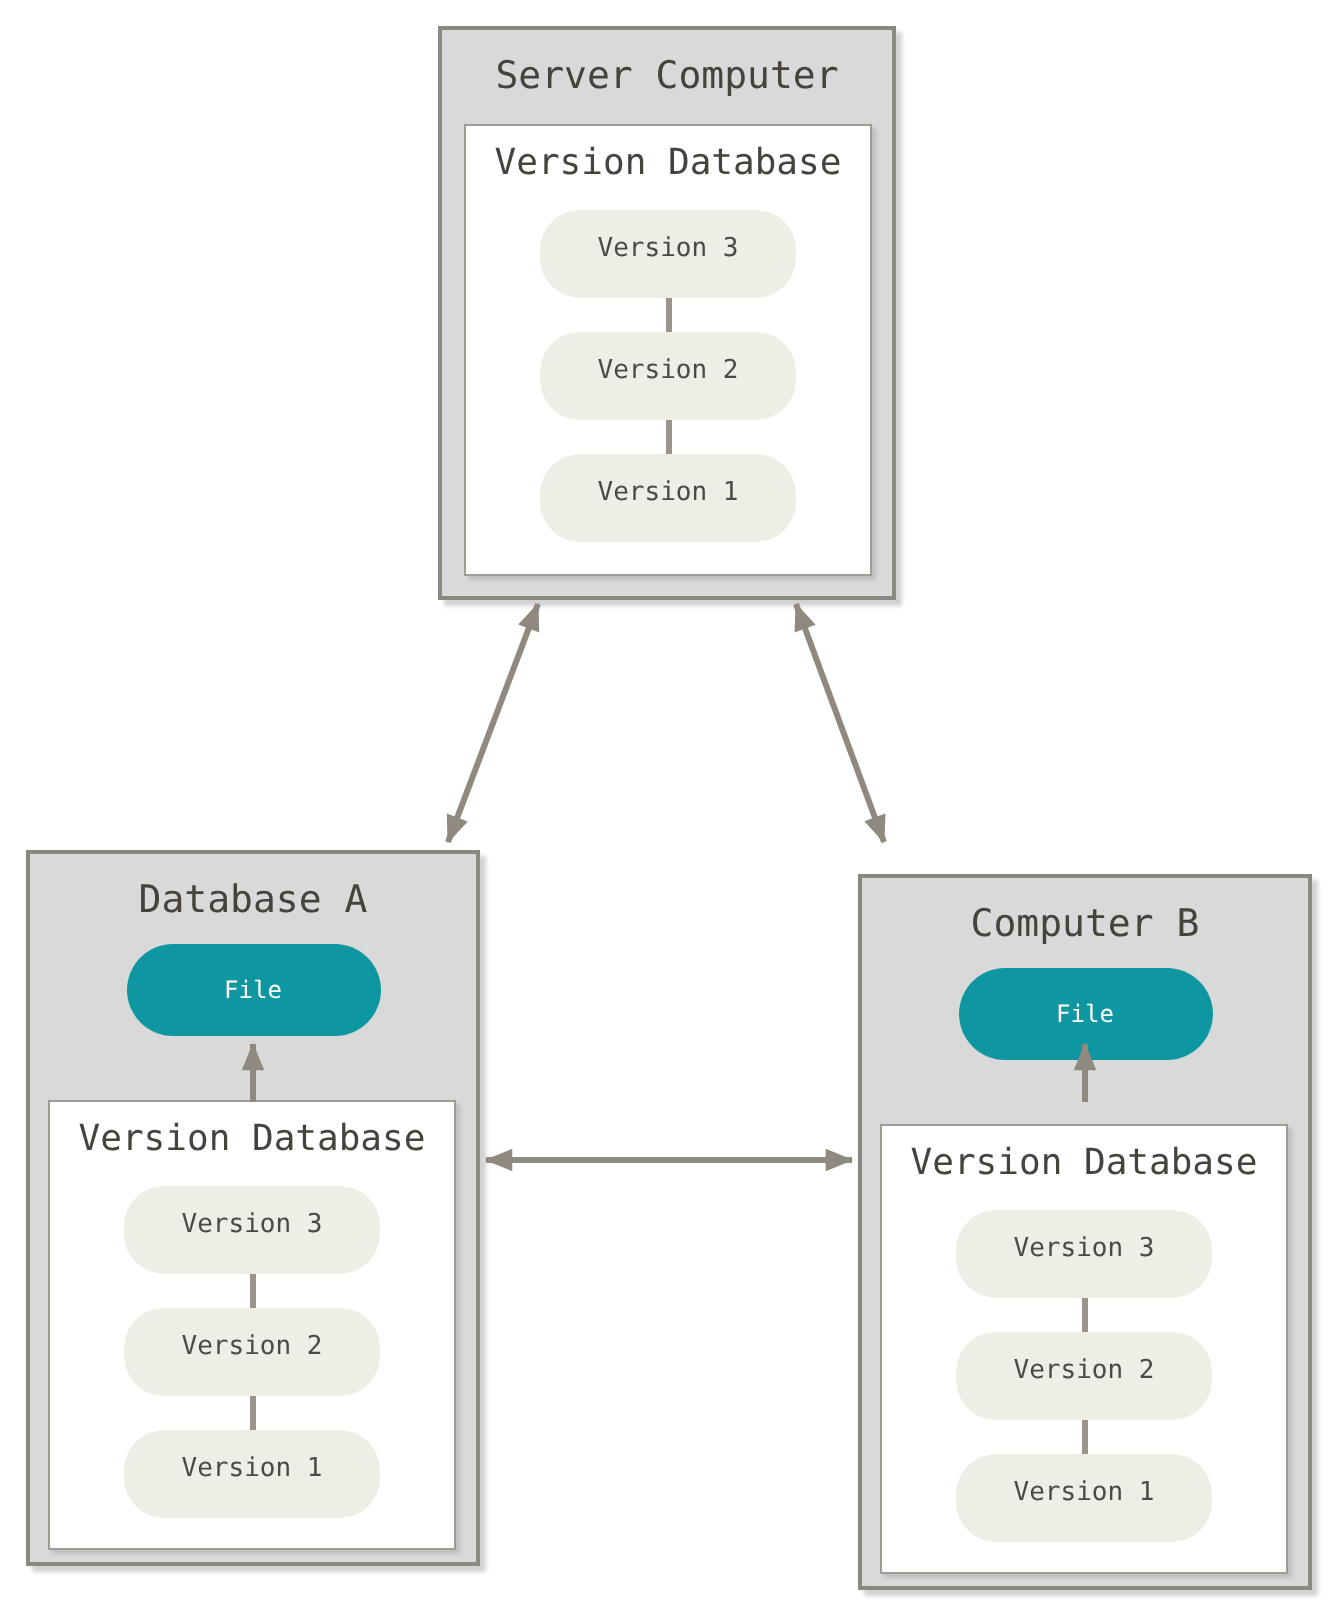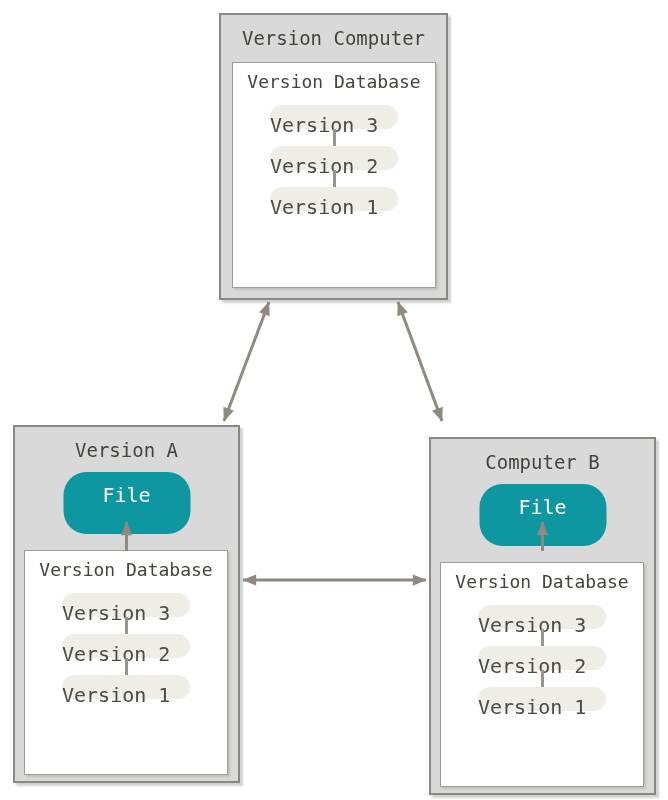--- a/index.html
+++ b/index.html
@@ -46,63 +46,63 @@
   .db-lower{left:9px;top:123px;width:204px;height:225px;}
   .db-label{
     text-align:center;padding-top:8px;
     font-size:18px;color:var(--title-text);white-space:nowrap;
   }
   .pill-stack{
     display:flex;flex-direction:column;align-items:center;
     margin-top:13px;
   }
   .version-pill{
-    width:128px;height:24px;border-radius:20px;
+    width:128px;height:44px;border-radius:20px;
     background:var(--version-pill-fill);
     color:var(--version-pill-text);
-    font-size:20px;line-height:40px;white-space:nowrap;
+    font-size:13px;line-height:40px;text-align:center;white-space:nowrap;
   }
   .pill-connector{
     width:3px;height:17px;background:var(--connector);
   }
   .file-pill{
     position:absolute;top:45px;left:50%;transform:translateX(-50%);
-    width:127px;height:62px;border-radius:23px;
+    width:127px;height:46px;border-radius:23px;
     background:var(--file-pill-fill);
     color:var(--file-pill-text);
-    font-size:20px;line-height:46px;text-align:center;white-space:nowrap;
+    font-size:12px;line-height:46px;text-align:center;white-space:nowrap;
   }
   .arrow-layer{
     position:absolute;left:0;top:0;width:668px;height:800px;
     pointer-events:none;
   }
   .arrow-layer line{stroke:var(--arrow);stroke-width:3;}
   .arrow-layer .ah{fill:var(--arrow);}
 </style>
 </head>
 <body>
 
 <div class="canvas">
 
   <div class="computer-box box-server">
-    <div class="box-title">Version Computer</div>
+    <div class="box-title">Server Computer</div>
     <div class="db-box db-server">
       <div class="db-label">Version Database</div>
       <div class="pill-stack">
         <div class="version-pill">Version 3</div>
         <div class="pill-connector"></div>
         <div class="version-pill">Version 2</div>
         <div class="pill-connector"></div>
         <div class="version-pill">Version 1</div>
       </div>
     </div>
   </div>
 
   <div class="computer-box box-a">
-    <div class="box-title">Version A</div>
+    <div class="box-title">Database A</div>
     <div class="file-pill">File</div>
     <div class="db-box db-lower">
       <div class="db-label">Version Database</div>
       <div class="pill-stack">
         <div class="version-pill">Version 3</div>
         <div class="pill-connector"></div>
         <div class="version-pill">Version 2</div>
         <div class="pill-connector"></div>
         <div class="version-pill">Version 1</div>
       </div>

